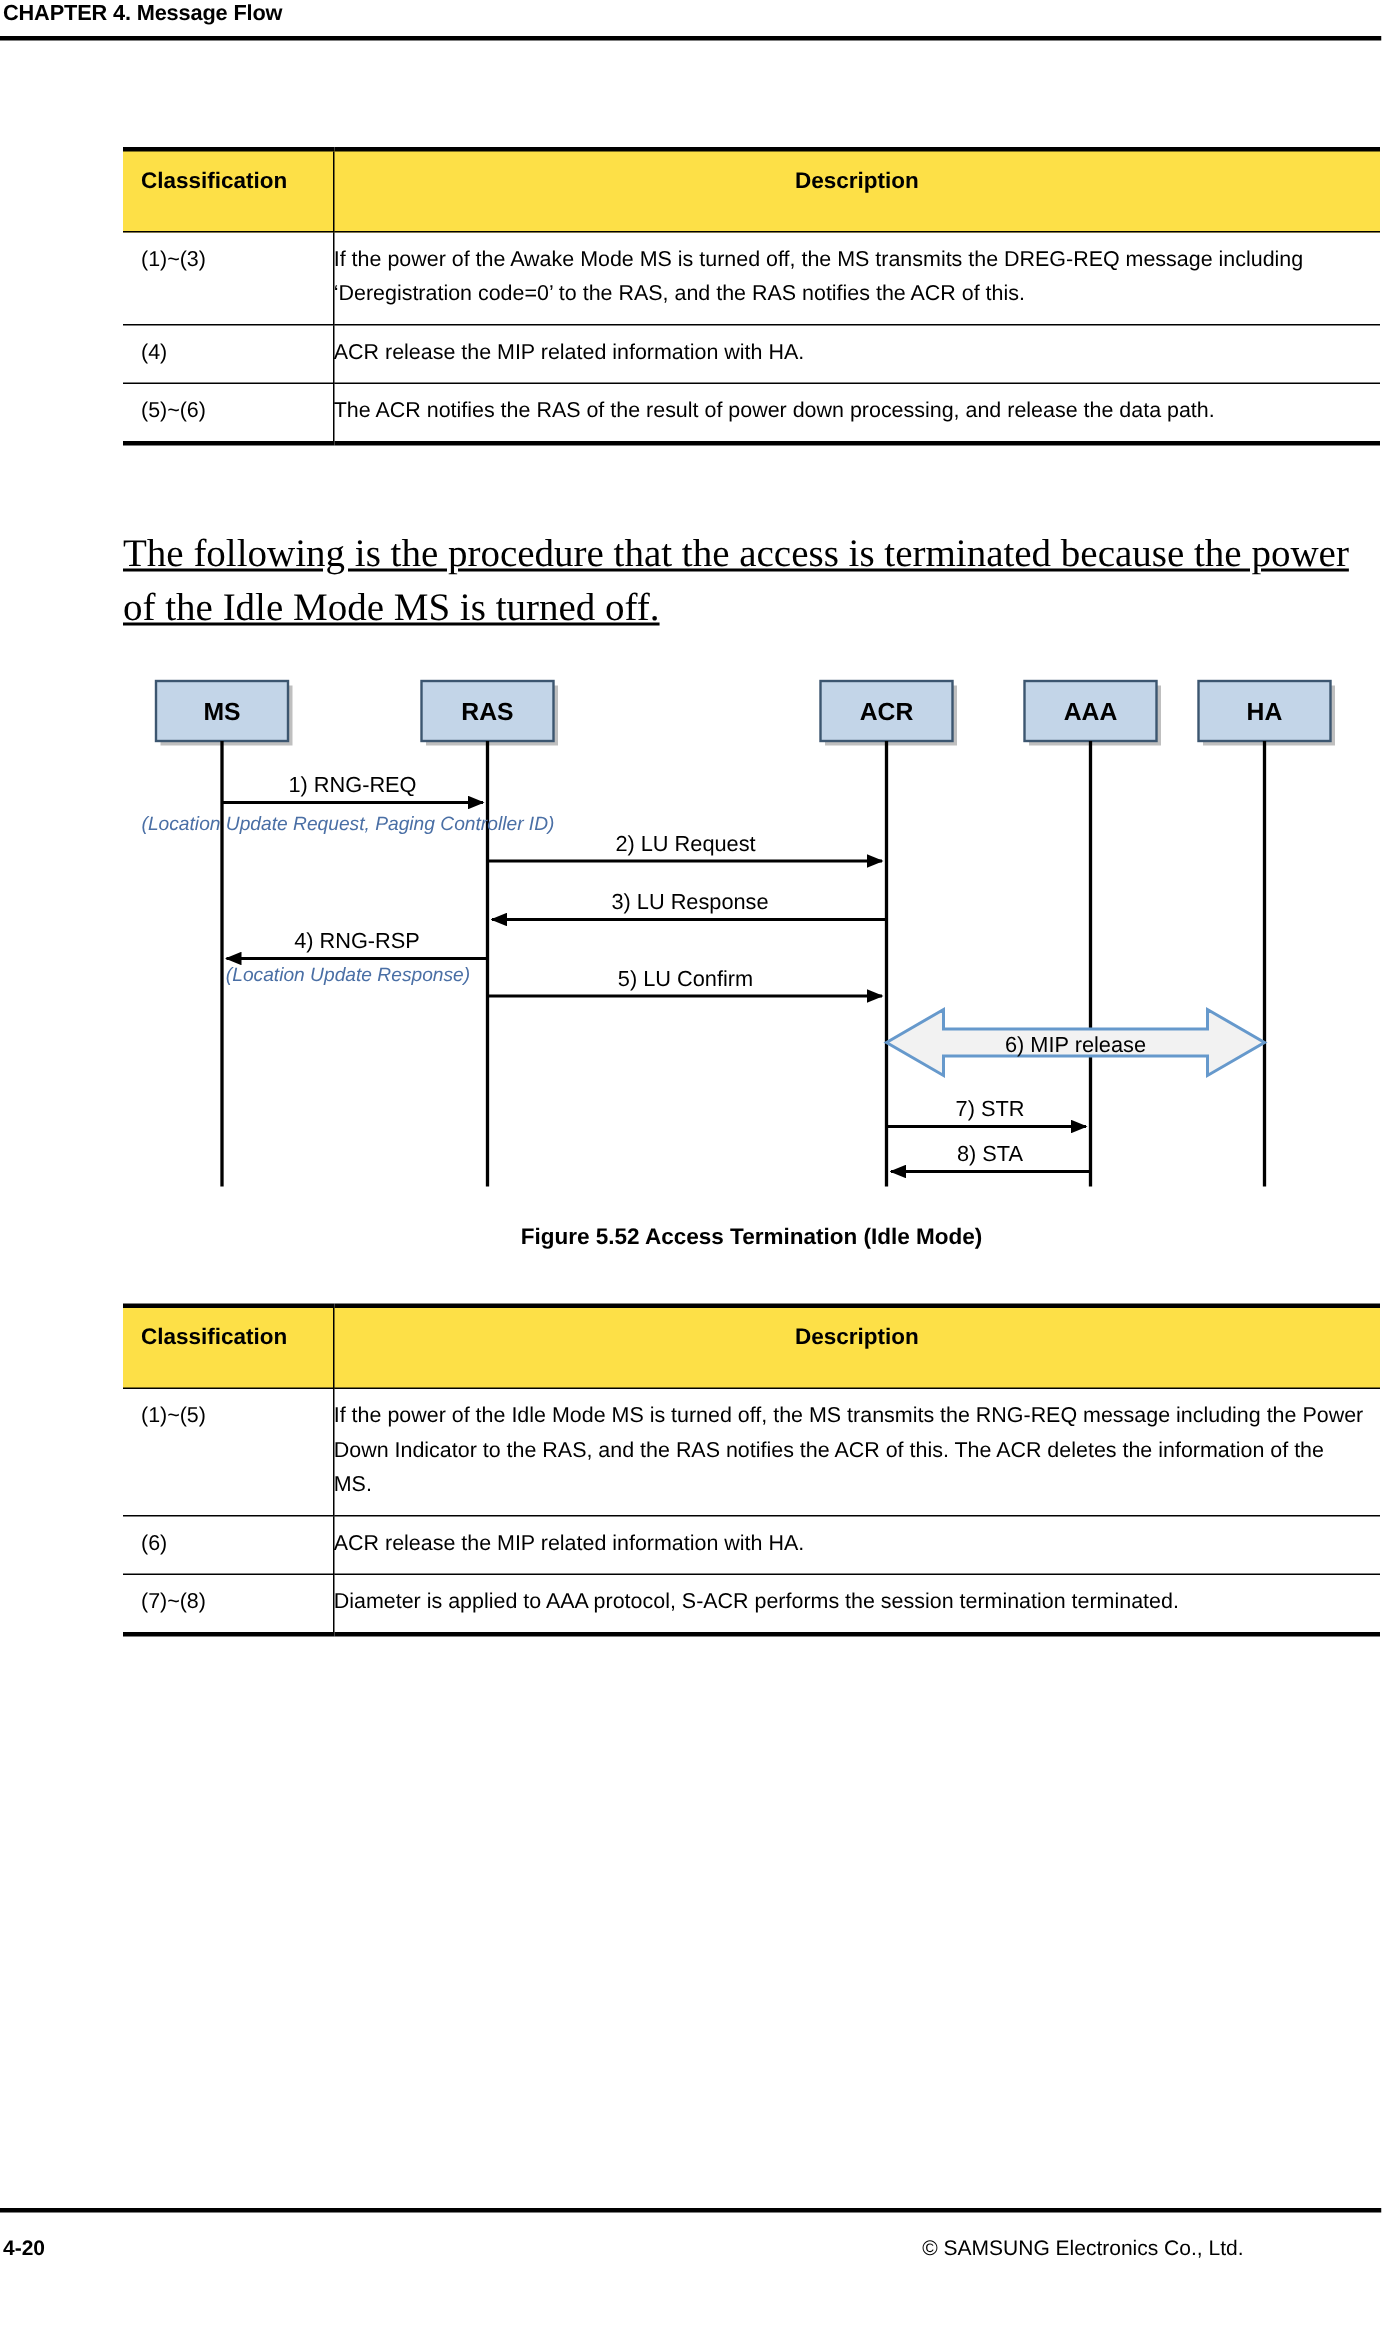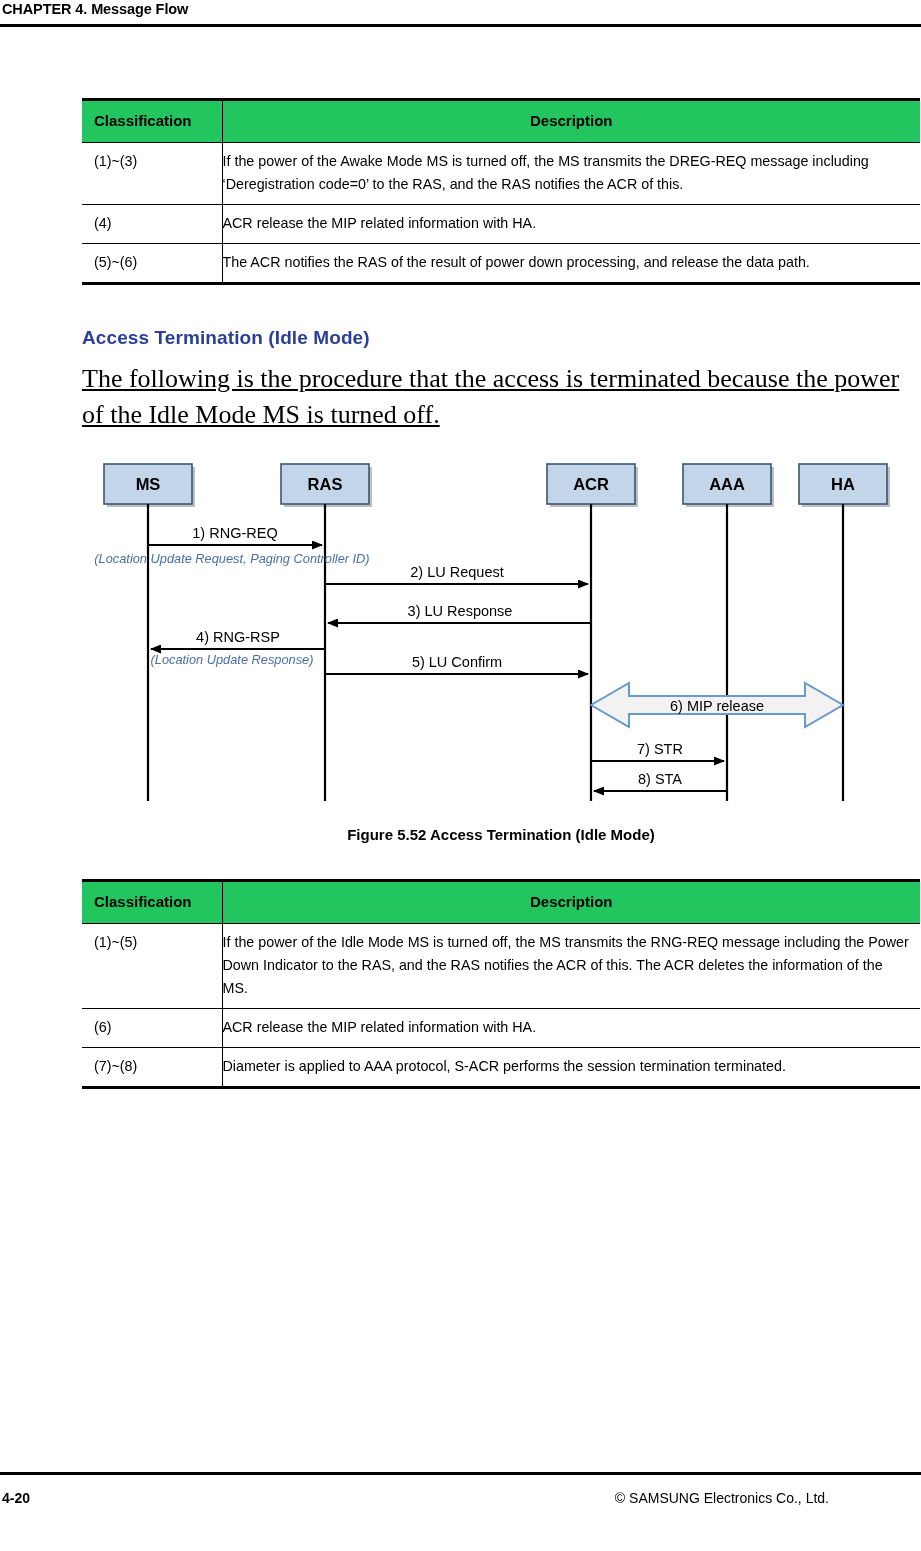--- a/index.html
+++ b/index.html
@@ -59,26 +59,26 @@
     border-left: none;
     border-right: none;
     border-top: 1px solid #000;
     border-bottom: 1px solid #000;
     vertical-align: top;
     padding: 7px 10px 8px 10px;
     font-size: 14.3px;
     line-height: 1.60;
   }
   table.desc-table thead th {
-    background: #22c55e;
+    background: #fde047;
     text-align: center;
     font-weight: bold;
     font-size: 15px;
     padding-top: 8px;
-    padding-bottom: 9px;
+    padding-bottom: 21px;
     border-top: 3px solid #000;
     border-bottom: 1px solid #000;
   }
   table.desc-table col.c-class { width: 140px; }
   table.desc-table .cell-class {
     text-align: left;
     padding-left: 12px;
     border-right: 1px solid #000;
   }
   table.desc-table thead th.cell-class { border-right: 1px solid #000; }
@@ -174,21 +174,20 @@
         <td class="cell-desc">ACR release the MIP related information with HA.</td>
       </tr>
       <tr>
         <td class="cell-class">(5)~(6)</td>
         <td class="cell-desc">The ACR notifies the RAS of the result of power down processing, and release the data path.</td>
       </tr>
     </tbody>
   </table>
 
   <div style="height:42px"></div>
-  <div class="section-heading">Access Termination (Idle Mode)</div>
   <div style="height:12px"></div>
   <div class="body-para">The following is the procedure that the access is terminated because the power of the Idle Mode MS is turned off.</div>
 
   <div style="height:22px"></div>
   <div class="diagram">
     <svg width="838" height="368" viewBox="0 0 838 368" xmlns="http://www.w3.org/2000/svg">
       <defs>
         <marker id="arrR" markerWidth="11" markerHeight="9" refX="10" refY="4.5" orient="auto" markerUnits="userSpaceOnUse">
           <path d="M0,0 L11,4.5 L0,9 z" fill="#000"></path>
         </marker>

